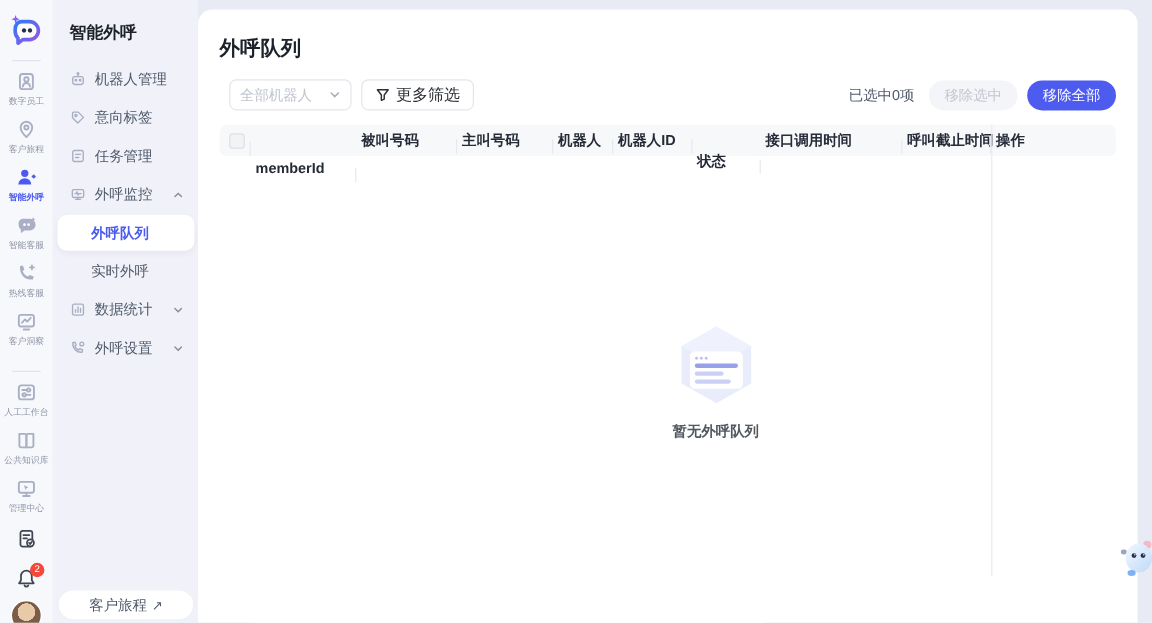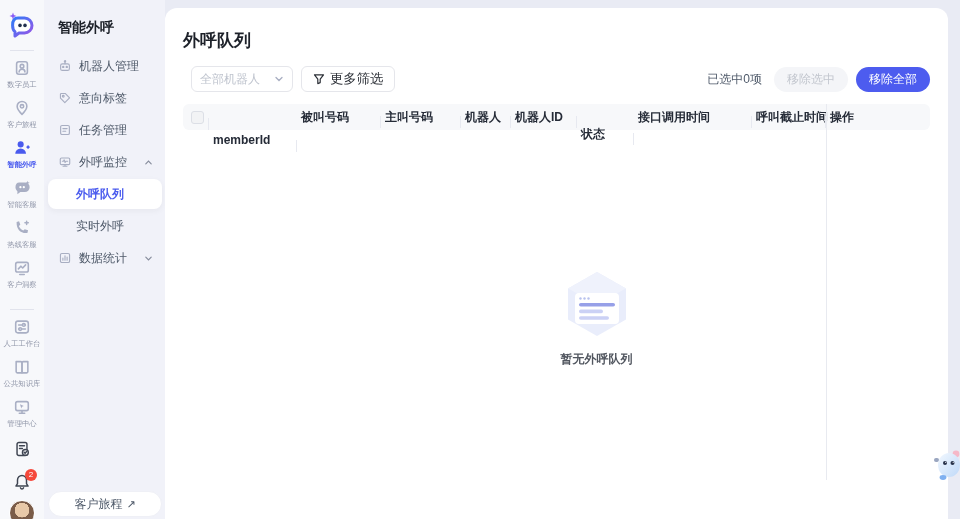--- a/index.html
+++ b/index.html
@@ -278,20 +278,30 @@
       <svg class="sb-icon" viewBox="0 0 16 16" fill="none" stroke="#A8AEC2" stroke-width="1.3" stroke-linecap="round">
         <rect x="2.8" y="2.8" width="10.4" height="10.4" rx="1.6"></rect>
           <path d="M5.6 10.6 V8 M8 10.6 V5.4 M10.4 10.6 V6.8"></path>
       </svg>
       <span>数据统计</span>
       <svg class="chev" viewBox="0 0 10 10" fill="none" stroke="#868C9C" stroke-width="1.3" stroke-linecap="round">
           <path d="M2 3.5 L5 6.5 8 3.5"></path>
         </svg>
     </div>
 
+    <div class="sb-item">
+      <svg class="sb-icon" viewBox="0 0 16 16" fill="none" stroke="#A8AEC2" stroke-width="1.3" stroke-linecap="round" stroke-linejoin="round">
+        <path d="M3 3 L5.2 2.5 6.2 5.2 5 6.3 c.7 1.7 1.9 2.9 3.6 3.6 L9.7 8.7 12.4 9.7 11.9 12 C6.6 12.4 3 8.8 3 3 Z"></path>
+          <circle cx="11.6" cy="4.2" r="1.8"></circle>
+      </svg>
+      <span>外呼设置</span>
+      <svg class="chev" viewBox="0 0 10 10" fill="none" stroke="#868C9C" stroke-width="1.3" stroke-linecap="round">
+          <path d="M2 3.5 L5 6.5 8 3.5"></path>
+        </svg>
+    </div>
   </div>
 
   <div class="back-btn">
     <span>客户旅程</span>
     <span style="font-size:11px;">↗</span>
   </div>
 </aside>
 
 <main class="main">
   <h1 class="page-title">外呼队列</h1>

